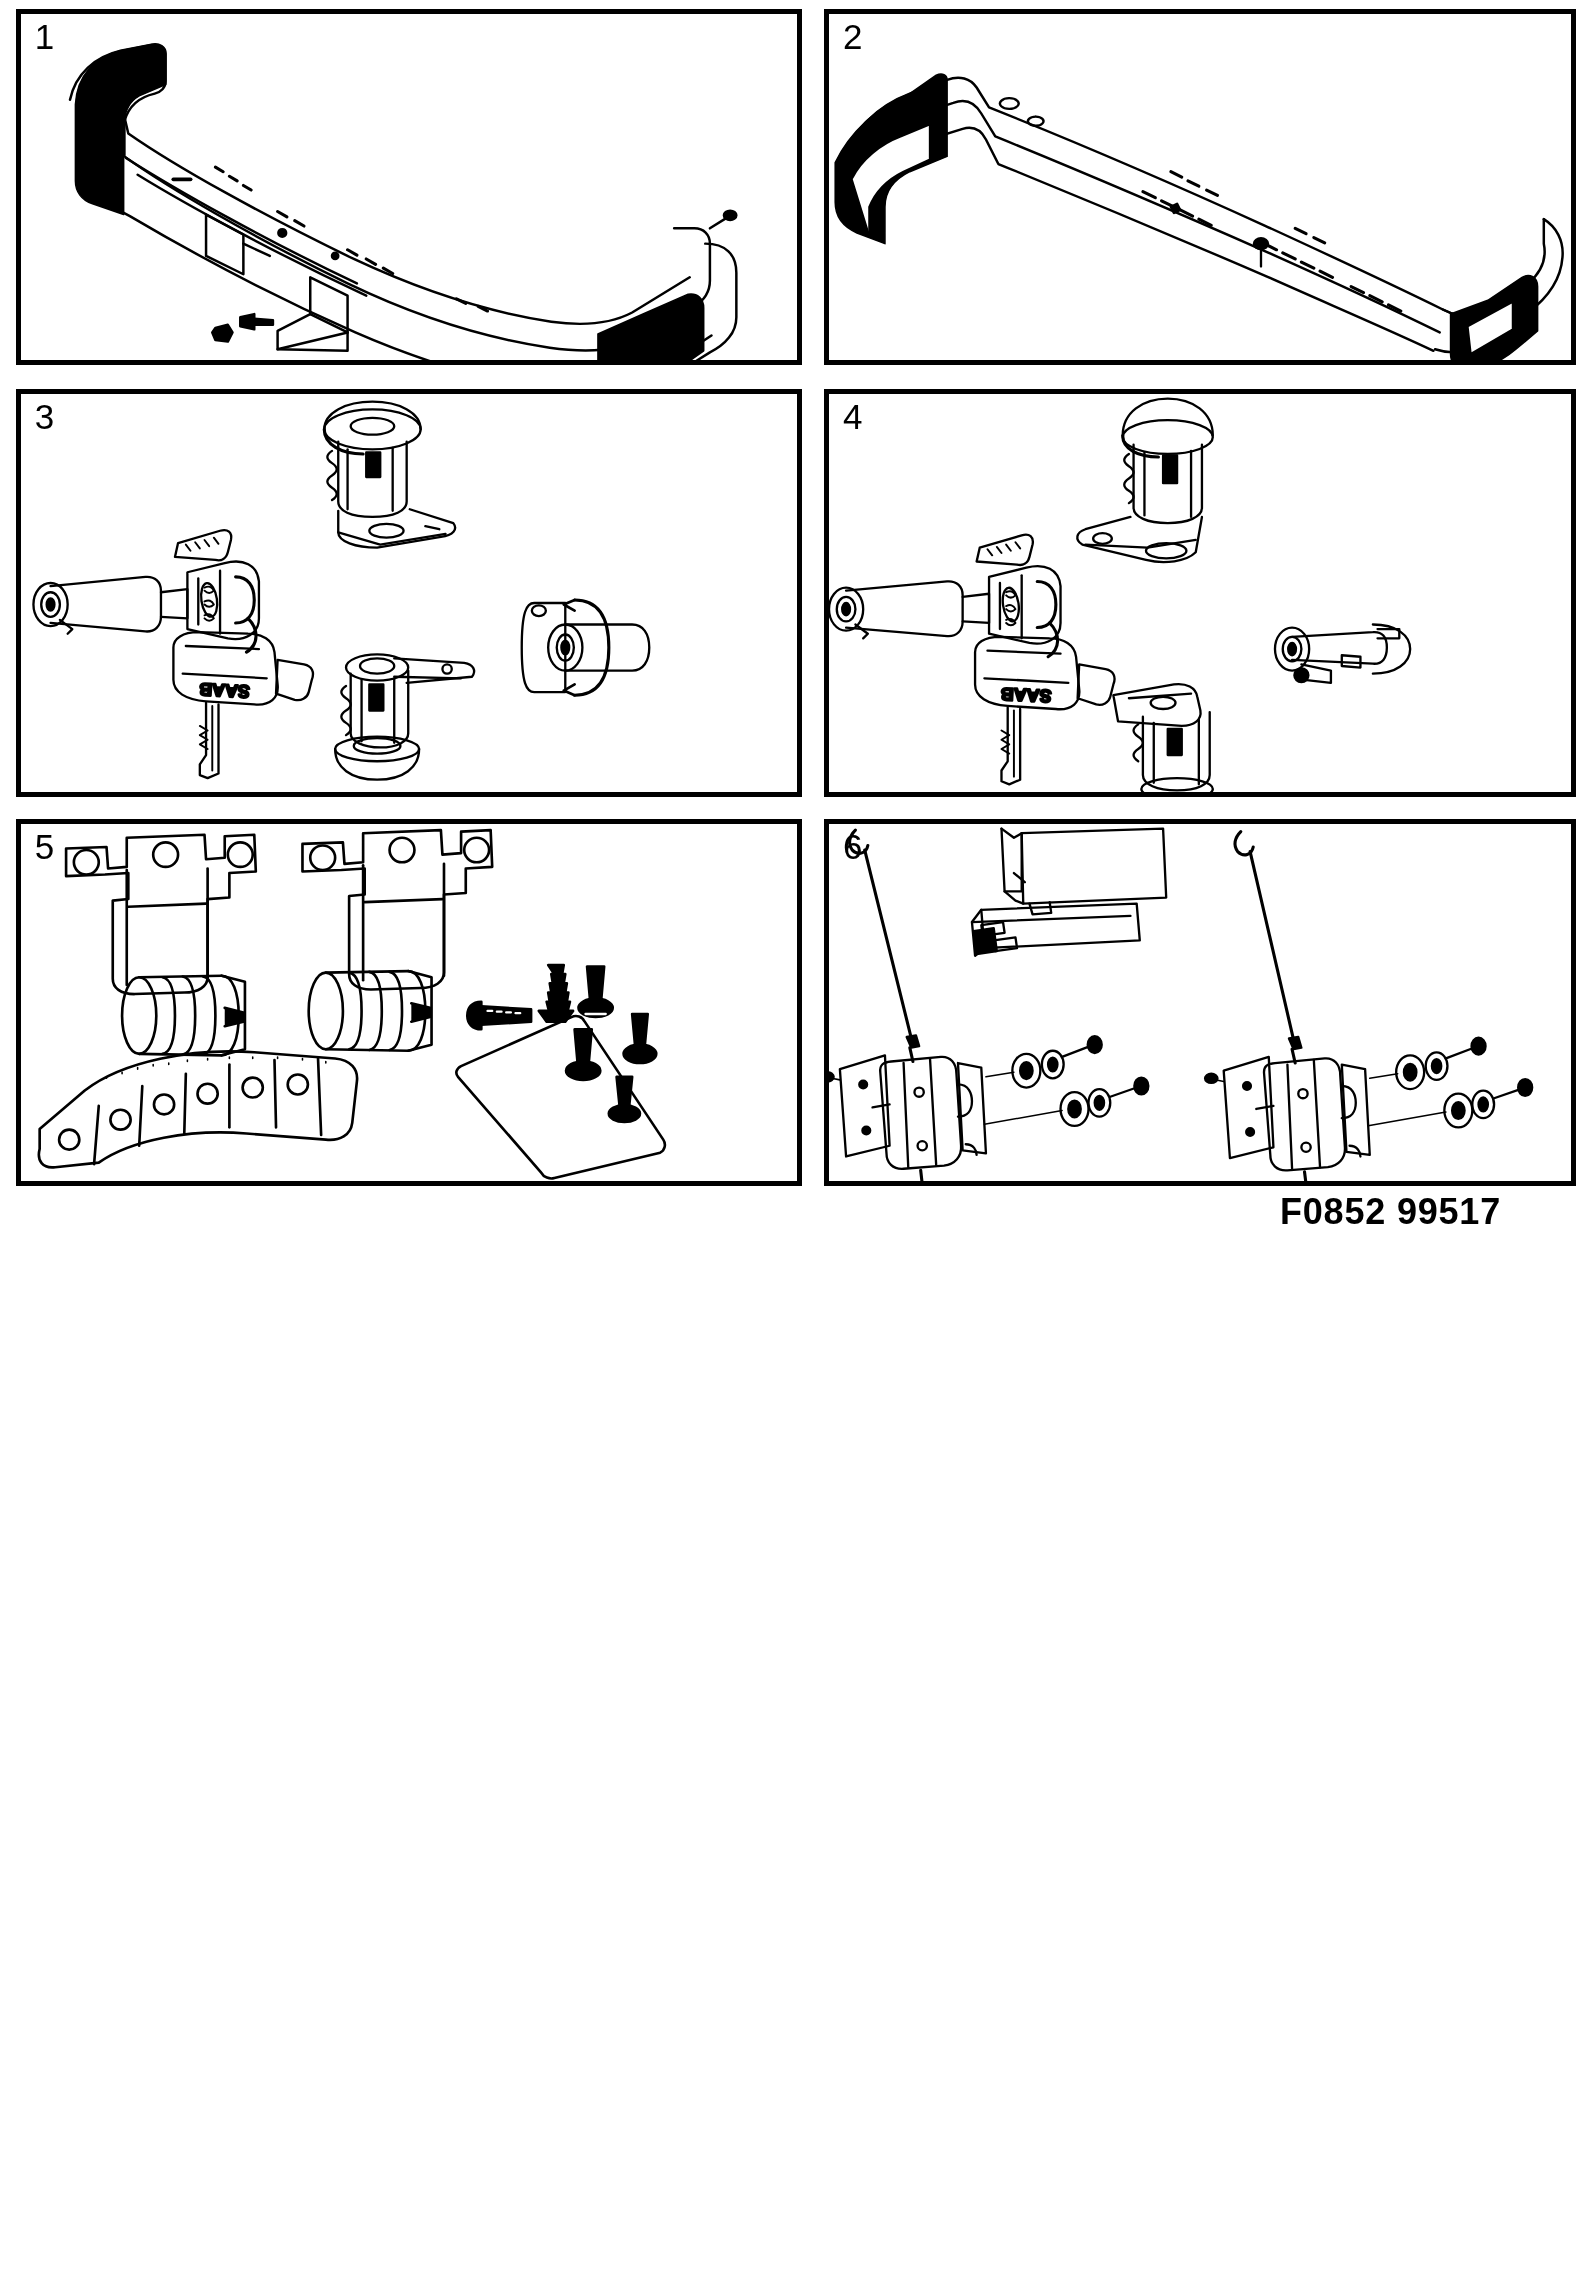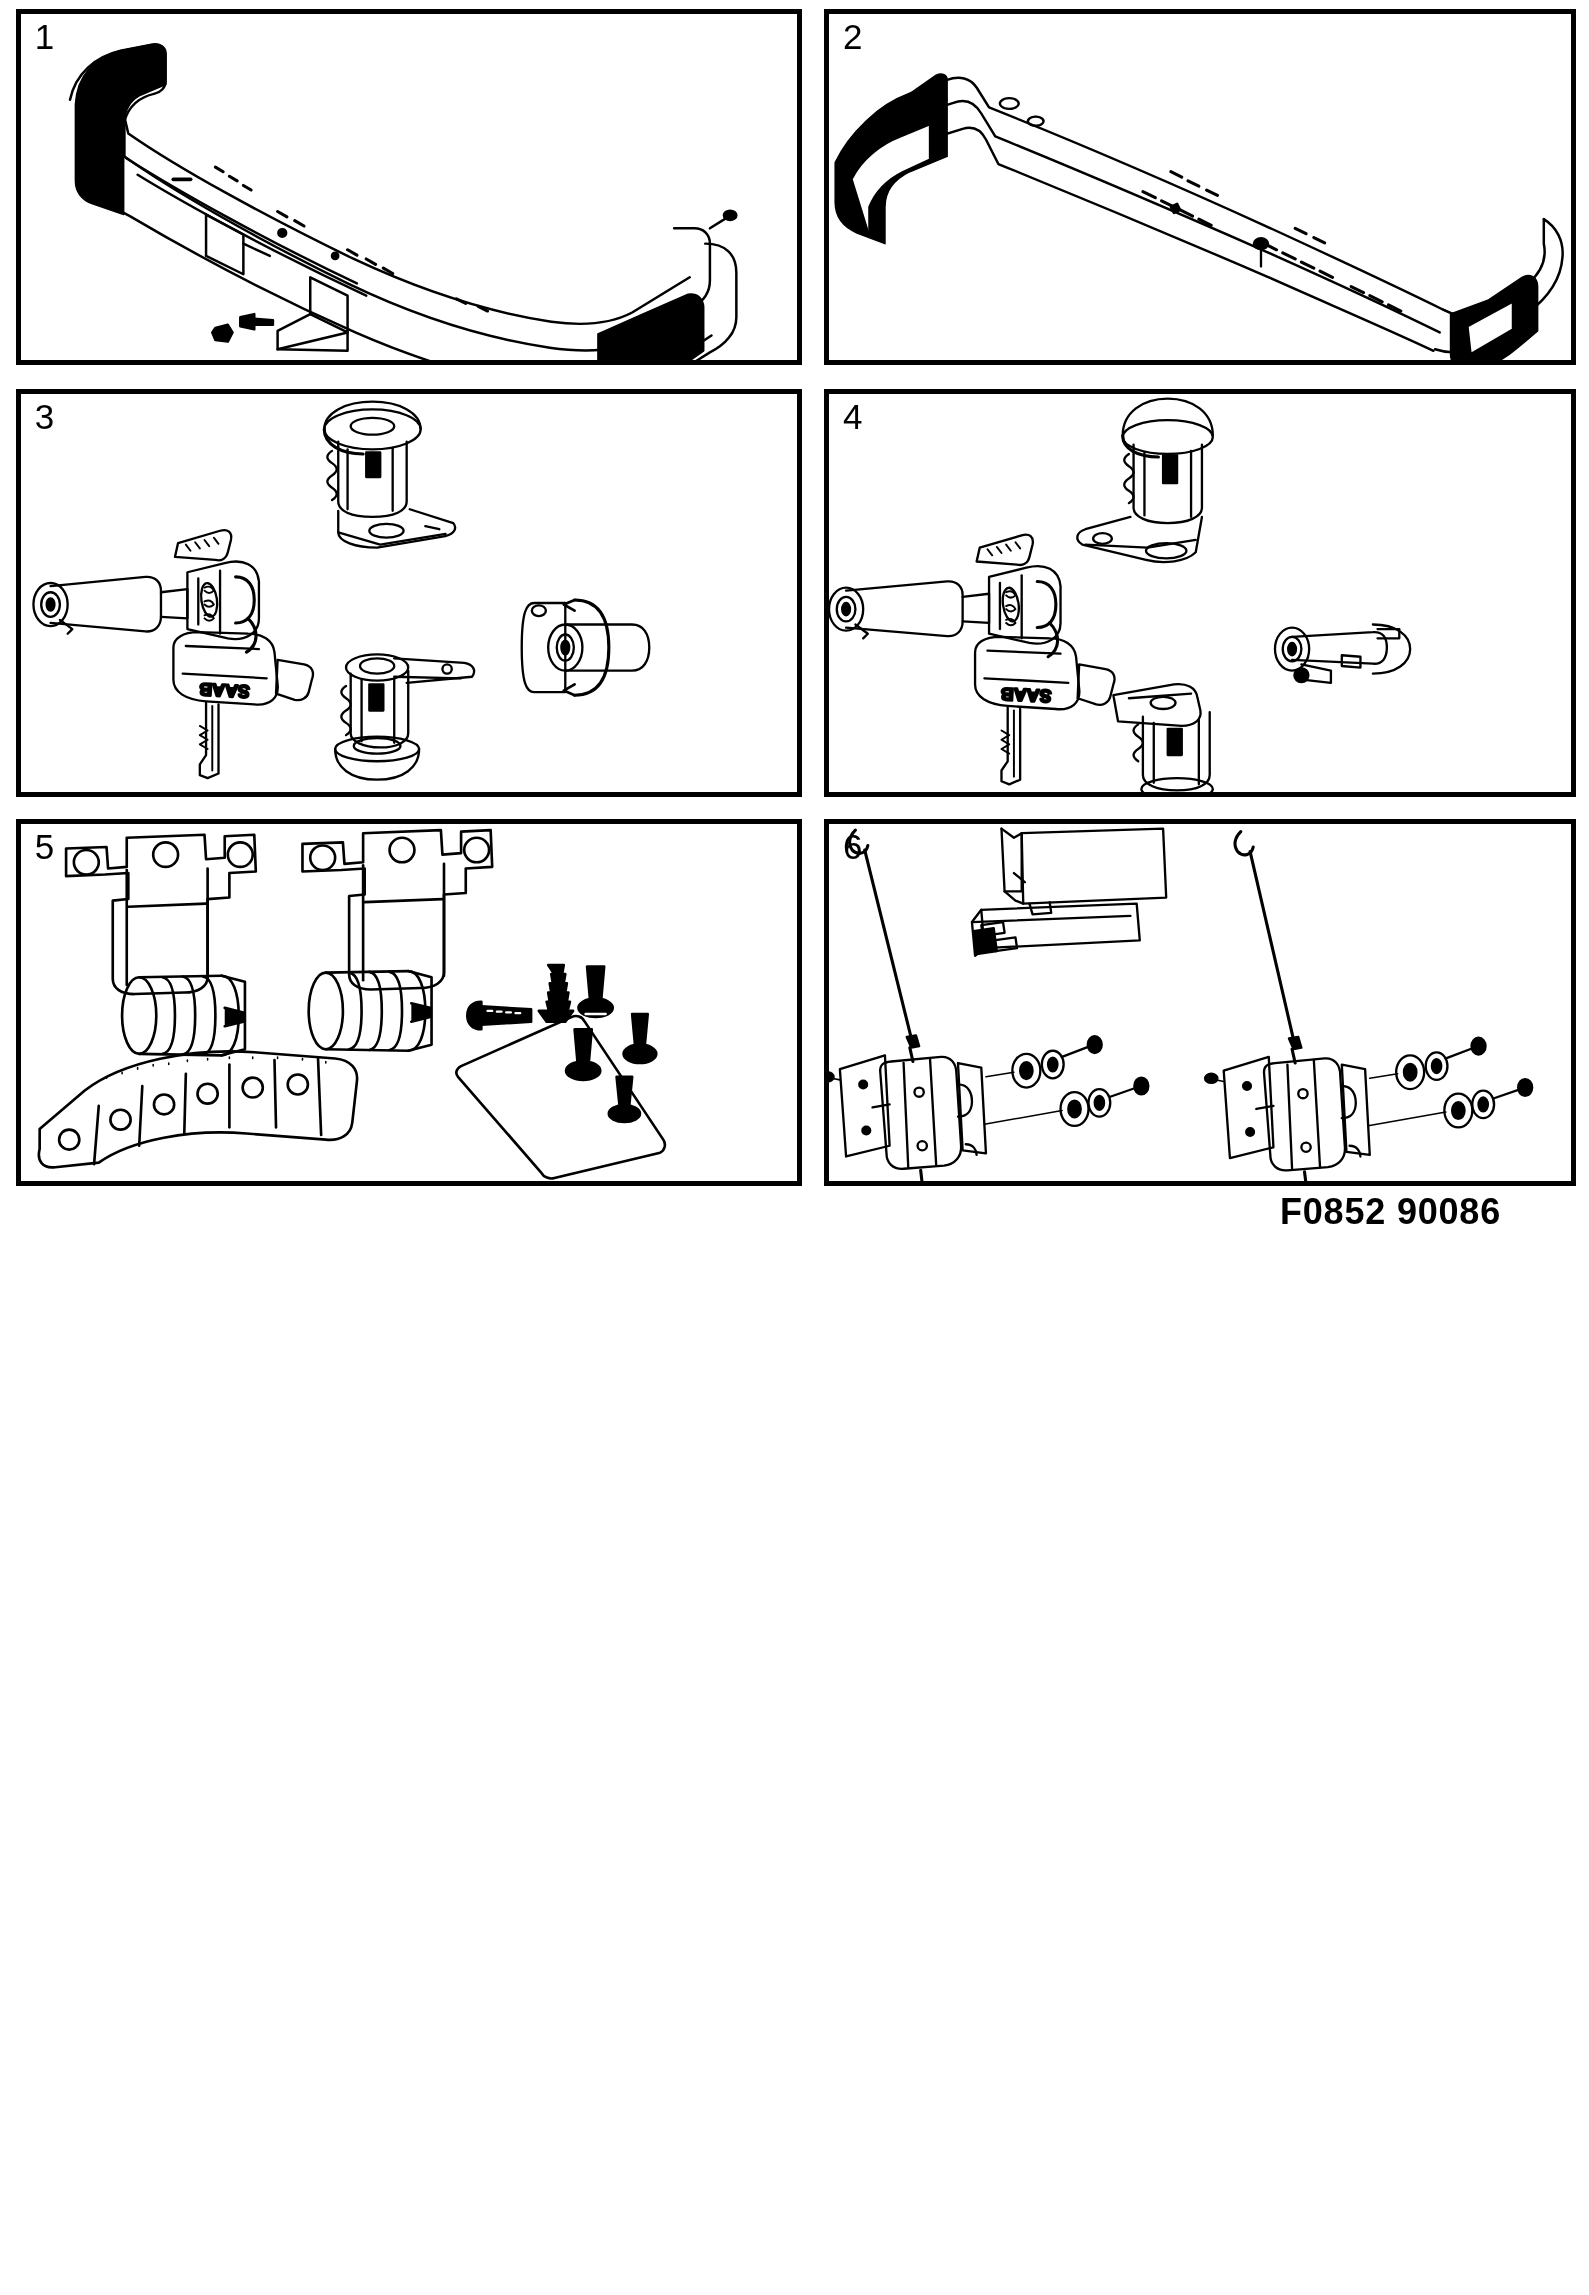--- a/index.html
+++ b/index.html
@@ -681,16 +681,16 @@
           <path d="M470 700 L 546 680" stroke-width="3"></path>
           <path d="M546 684 C 524 706, 496 736, 492 766" stroke-width="3.5"></path>
           <path d="M534 676 C 510 700, 484 728, 480 760" stroke-width="3.5"></path>
           <path d="M478 752 L 514 742 L 524 768 L 488 778 Z"></path>
           <path d="M514 746 L 534 740 L 542 764 L 522 770 Z" fill="#000"></path>
         </g>
       </g>
     </svg>
   </div>
 
-  <div class="caption" id="page-caption">F0852 90086</div>
+  <div class="caption" id="page-caption">F0852 99517</div>
 
 </div>
 
 
 </body></html>

